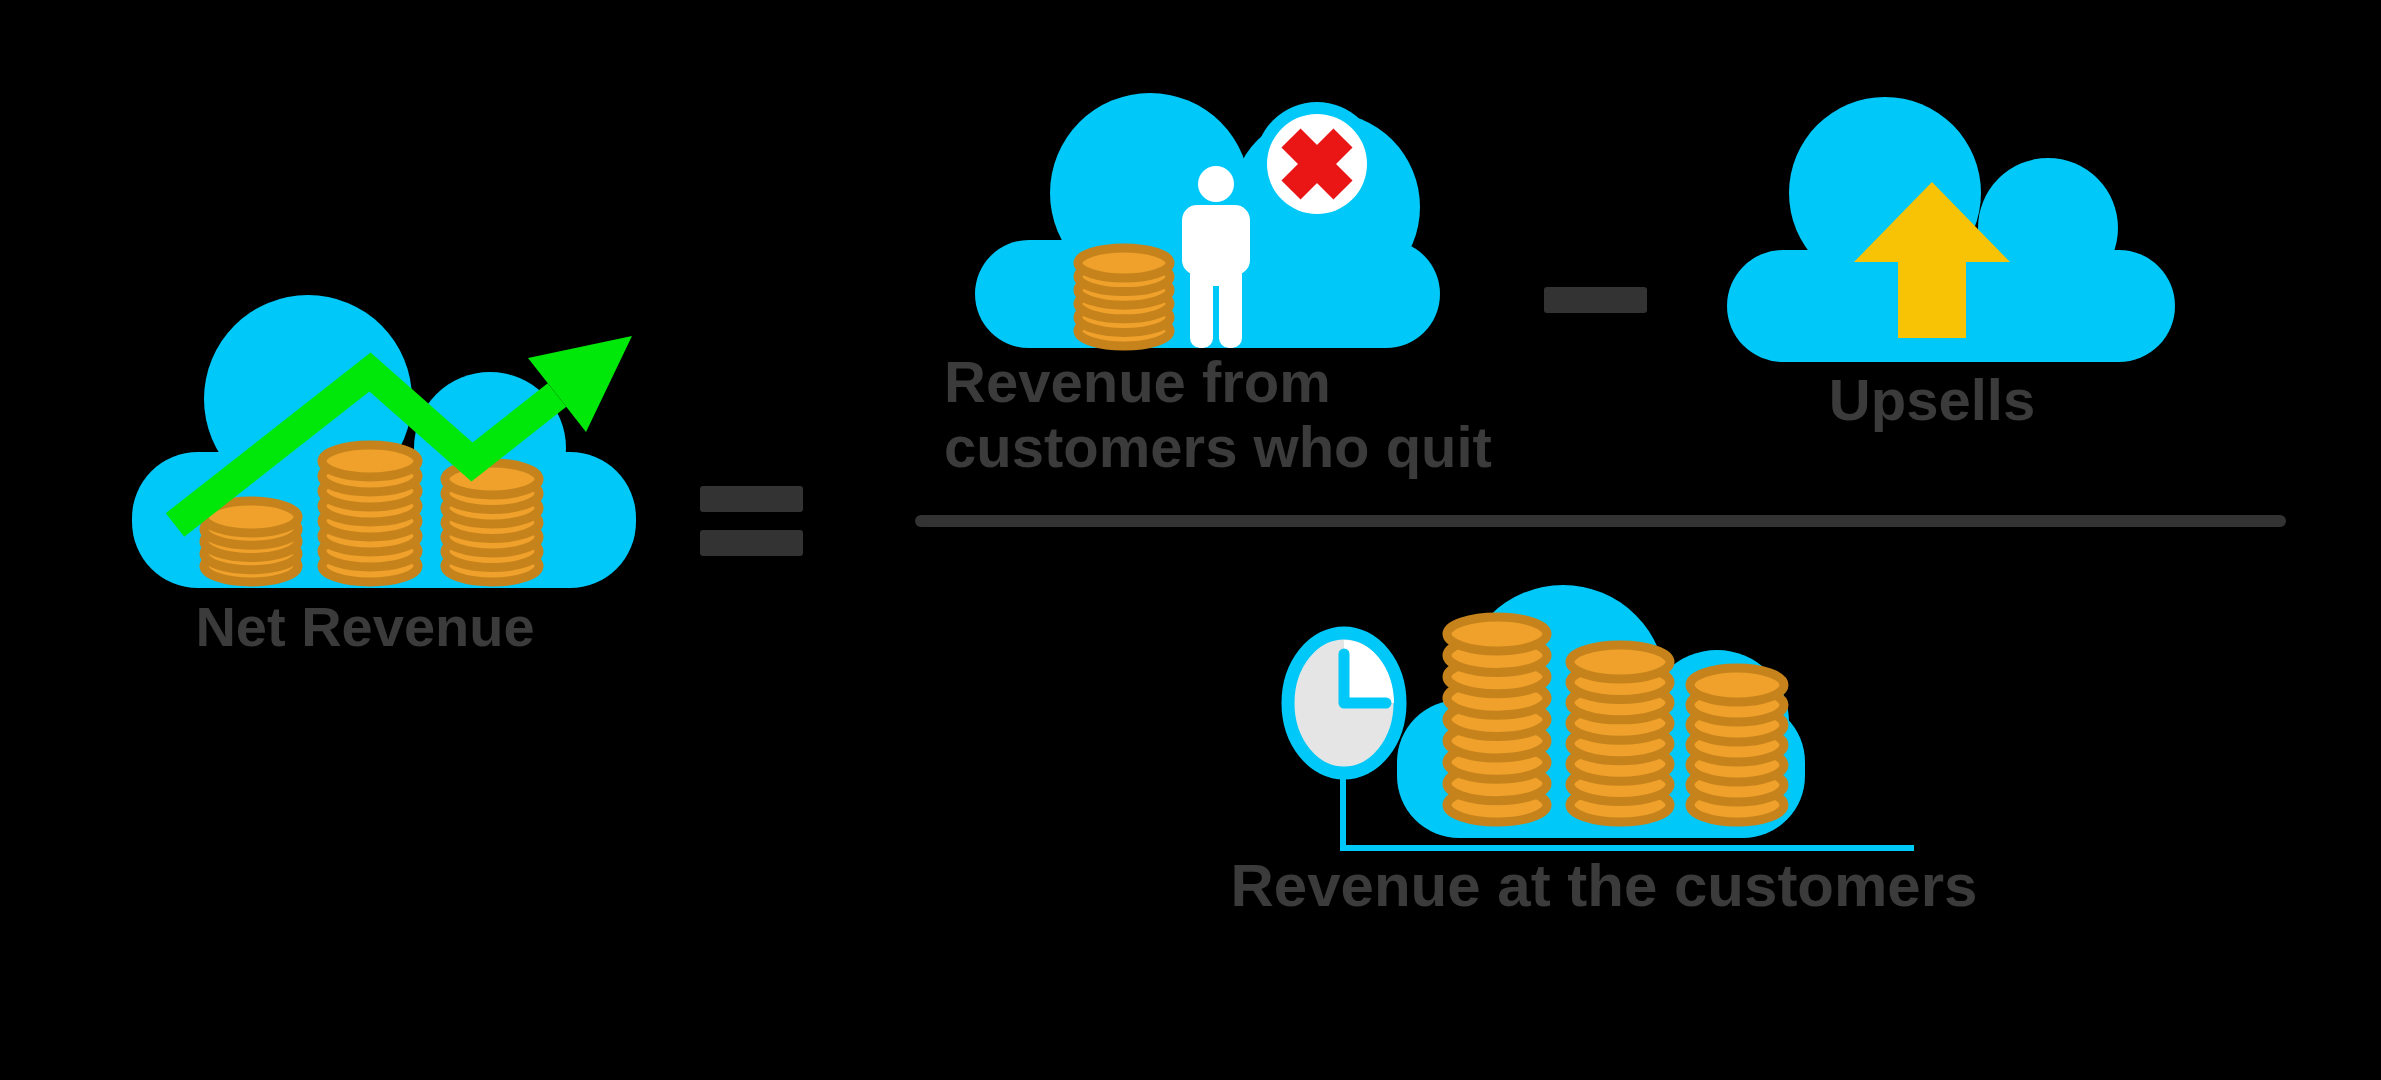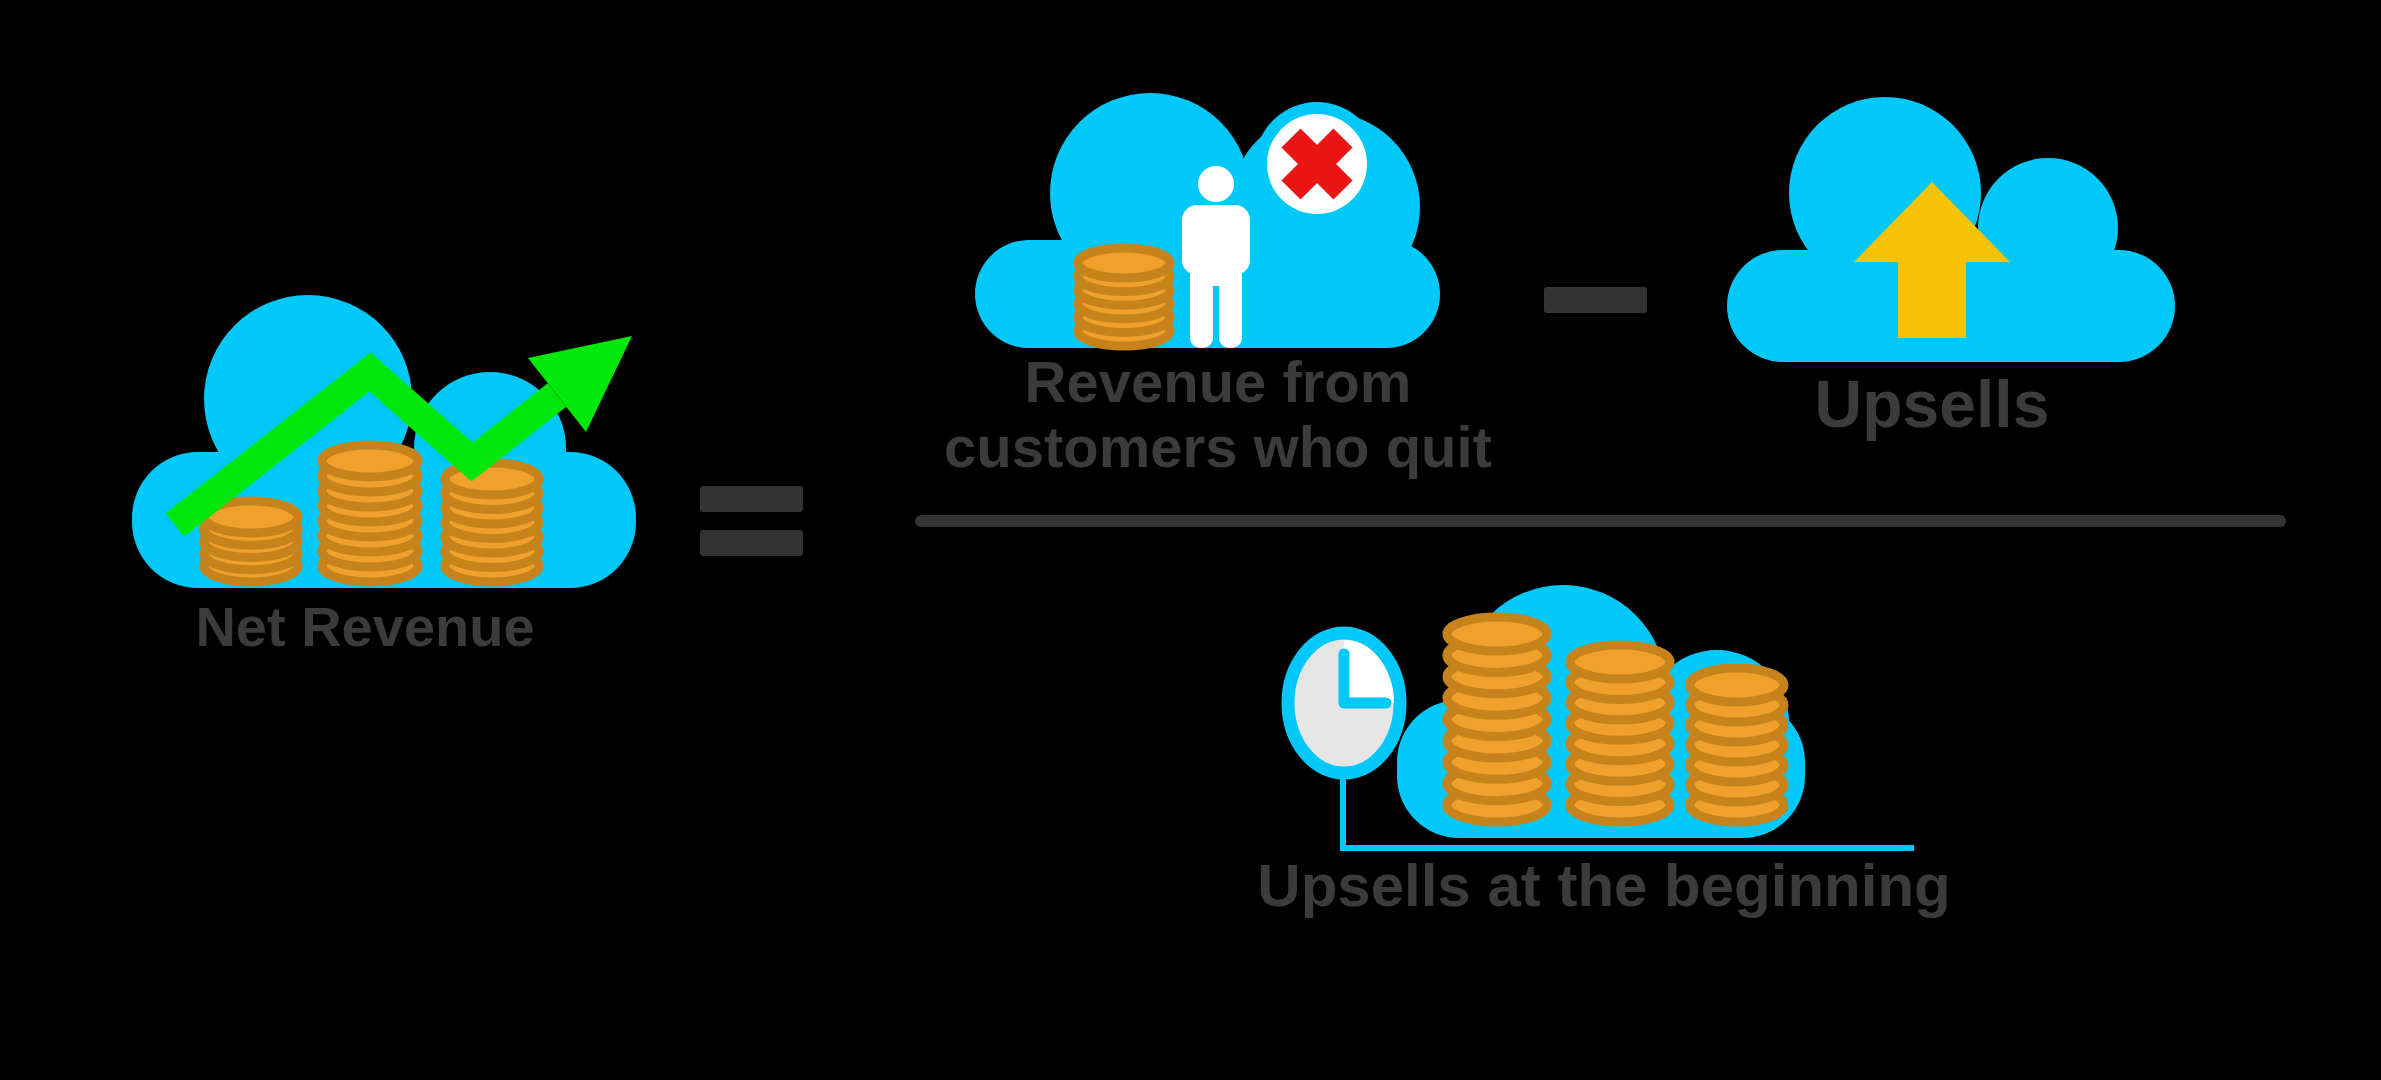--- a/index.html
+++ b/index.html
@@ -19,29 +19,29 @@
   .white{fill:var(--white);}
   .red-x{stroke:var(--cancel-red);stroke-width:27;stroke-linecap:butt;fill:none;}
   .gold{fill:var(--upsell-gold);}
   .cyanline{stroke:var(--cloud-cyan);stroke-width:6;fill:none;}
   .clock-face{fill:var(--clock-face);stroke:var(--cloud-cyan);stroke-width:13;}
   .clock-wedge{fill:var(--white);}
   .hand{stroke:var(--cloud-cyan);stroke-width:11;stroke-linecap:round;fill:none;}
   .label{
     position:absolute;
     transform:translateX(-50%);
-    text-align:center;
+    text-align:left;
     color:var(--label-gray);
     font-weight:700;
     line-height:1.12;
   }
   .label span{display:block;white-space:nowrap;}
   .lbl-result{left:365px;top:596px;font-size:56px;}
   .lbl-numerator{left:1218px;top:350px;font-size:58px;}
-  .lbl-upsells{left:1932px;top:368px;font-size:66px;}
+  .lbl-upsells{left:1932px;top:368px;font-size:58px;}
   .lbl-denominator{left:1604px;top:852px;font-size:60px;}
 </style>
 </head>
 <body>
 
 <div class="canvas">
 
   <svg class="art" viewBox="0 0 2381 1080">
 
     <g>
@@ -174,16 +174,16 @@
   <div class="label lbl-numerator">
     <span>Revenue from</span>
     <span>customers who quit</span>
   </div>
 
   <div class="label lbl-upsells">
     <span>Upsells</span>
   </div>
 
   <div class="label lbl-denominator">
-    <span>Upsells at the beginning</span>
+    <span>Revenue at the customers</span>
   </div>
 
 </div>
 
 </body></html>

